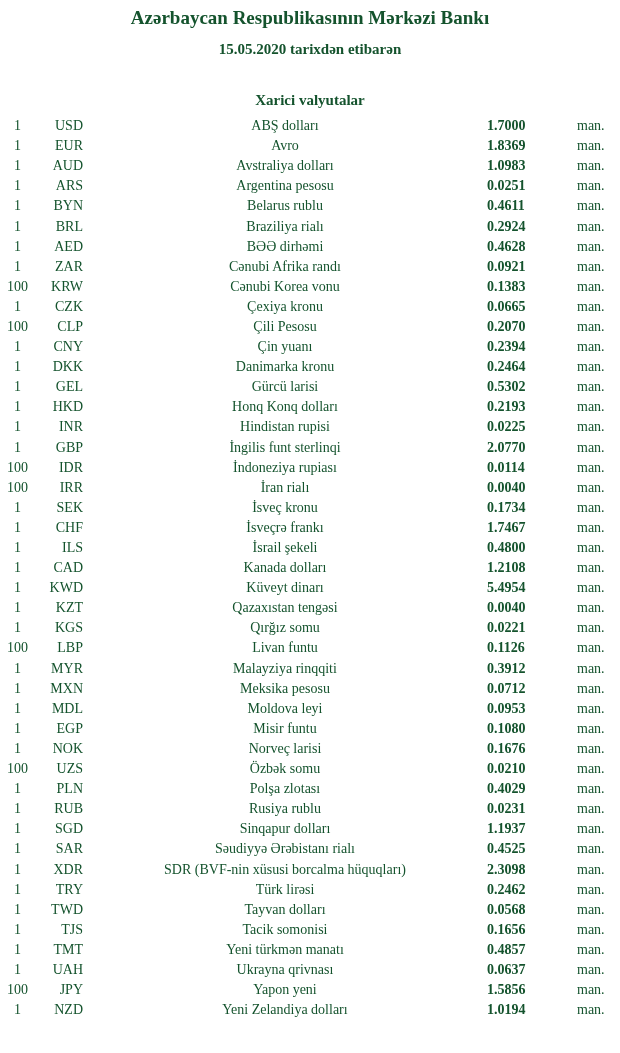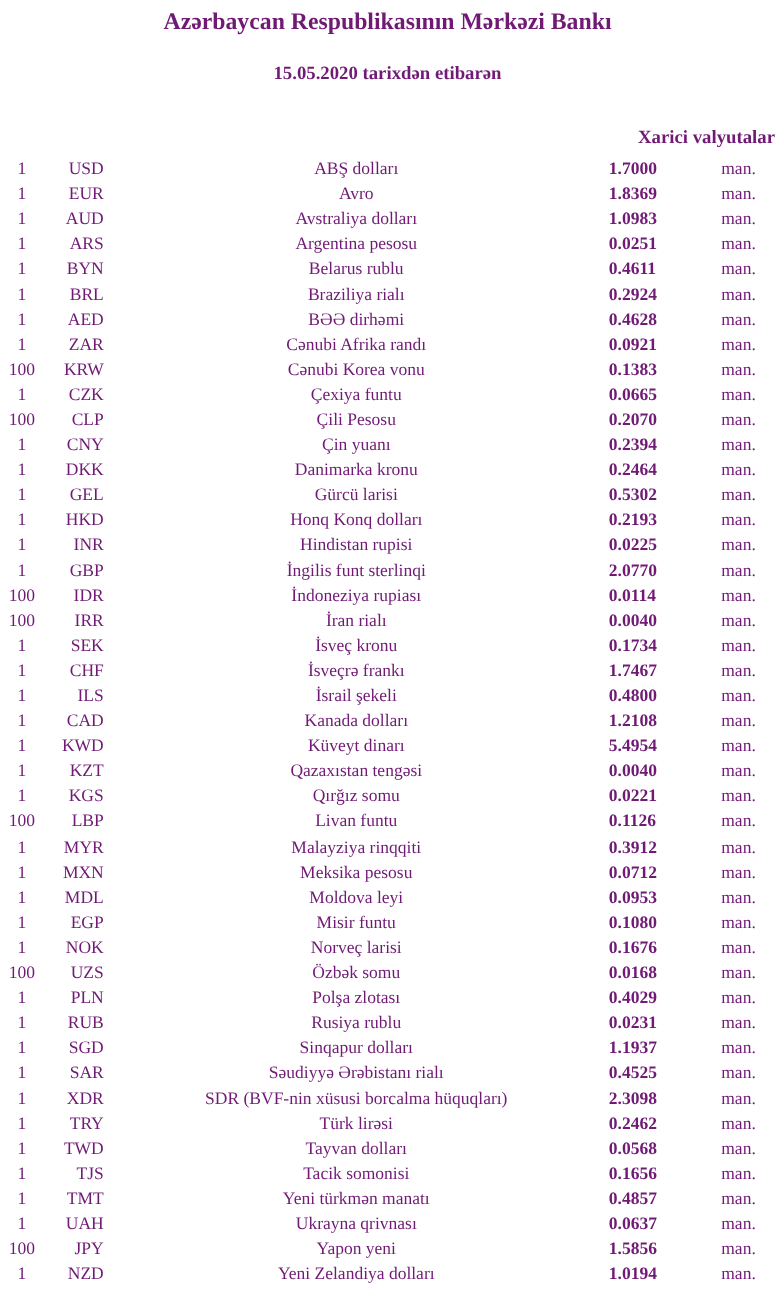--- a/index.html
+++ b/index.html
@@ -5,42 +5,42 @@
   html, body {
     margin: 0;
     padding: 0;
     background: #ffffff;
   }
   .page {
     position: relative;
     width: 620px;
     height: 1053px;
     background: #ffffff;
-    color: #701a75;
+    color: #14532d;
     font-family: "Liberation Serif", serif;
     overflow: hidden;
   }
   .doc-header {
     text-align: center;
     padding-top: 5px;
   }
   .doc-title {
     font-size: 19px;
     font-weight: bold;
     line-height: 25px;
     margin: 0;
   }
   .hline {
     font-size: 15px;
     font-weight: bold;
     line-height: 22px;
-    margin: 18px;
+    margin: 8px;
   }
   .section-title {
-    text-align: right;
+    text-align: center;
     font-size: 15px;
     font-weight: bold;
     line-height: 21px;
     margin: 30px 0 5px 0;
   }
   table.rates {
     width: 620px;
     border-collapse: collapse;
     table-layout: fixed;
     font-size: 14px;
@@ -143,21 +143,21 @@
     <td class="qty">100</td>
     <td class="code">KRW</td>
     <td class="name">Cənubi Korea vonu</td>
     <td class="rate">0.1383</td>
     <td class="unit">man.</td>
   </tr>
 
   <tr>
     <td class="qty">1</td>
     <td class="code">CZK</td>
-    <td class="name">Çexiya funtu</td>
+    <td class="name">Çexiya kronu</td>
     <td class="rate">0.0665</td>
     <td class="unit">man.</td>
   </tr>
 
   <tr>
     <td class="qty">100</td>
     <td class="code">CLP</td>
     <td class="name">Çili Pesosu</td>
     <td class="rate">0.2070</td>
     <td class="unit">man.</td>
@@ -328,21 +328,21 @@
     <td class="code">NOK</td>
     <td class="name">Norveç larisi</td>
     <td class="rate">0.1676</td>
     <td class="unit">man.</td>
   </tr>
 
   <tr>
     <td class="qty">100</td>
     <td class="code">UZS</td>
     <td class="name">Özbək somu</td>
-    <td class="rate">0.0168</td>
+    <td class="rate">0.0210</td>
     <td class="unit">man.</td>
   </tr>
 
   <tr>
     <td class="qty">1</td>
     <td class="code">PLN</td>
     <td class="name">Polşa zlotası</td>
     <td class="rate">0.4029</td>
     <td class="unit">man.</td>
   </tr>

